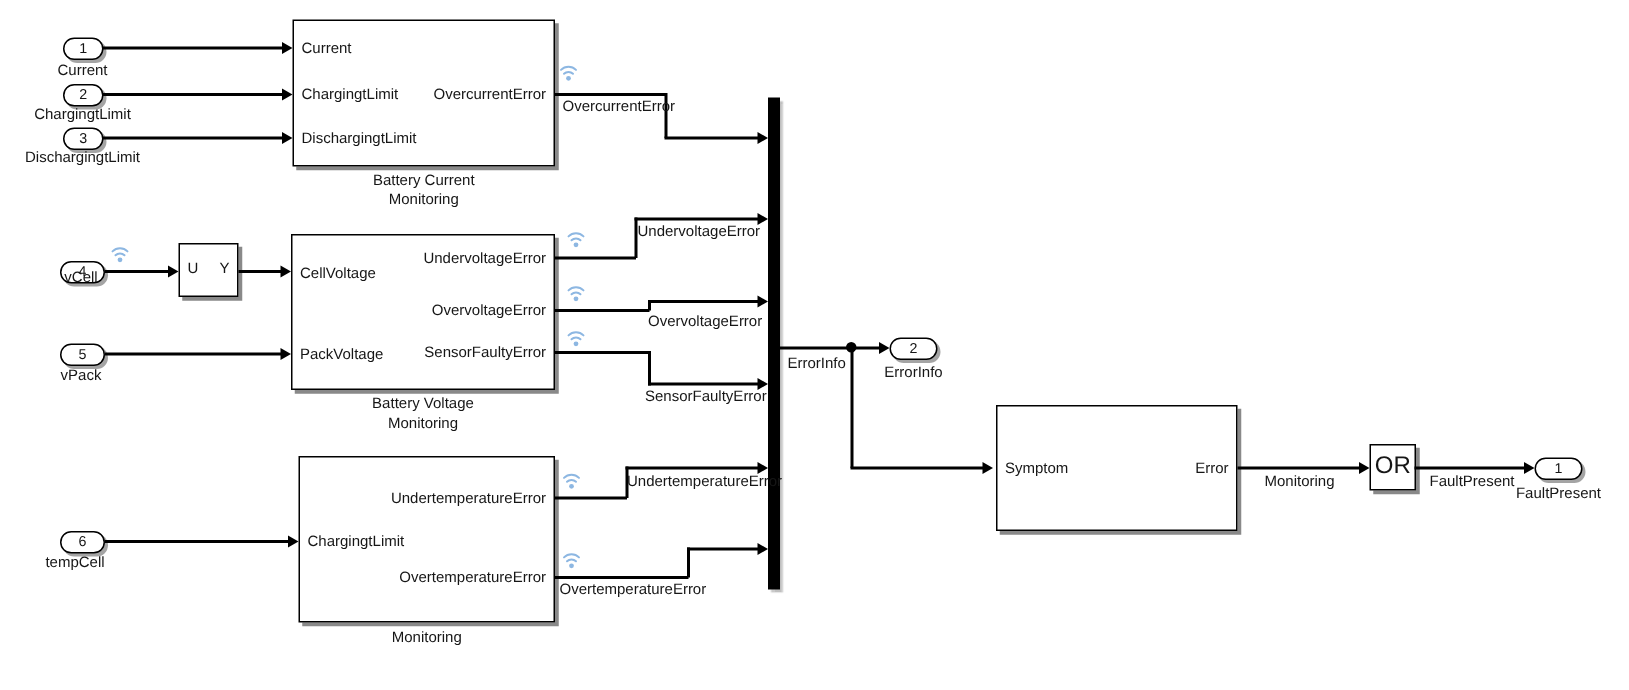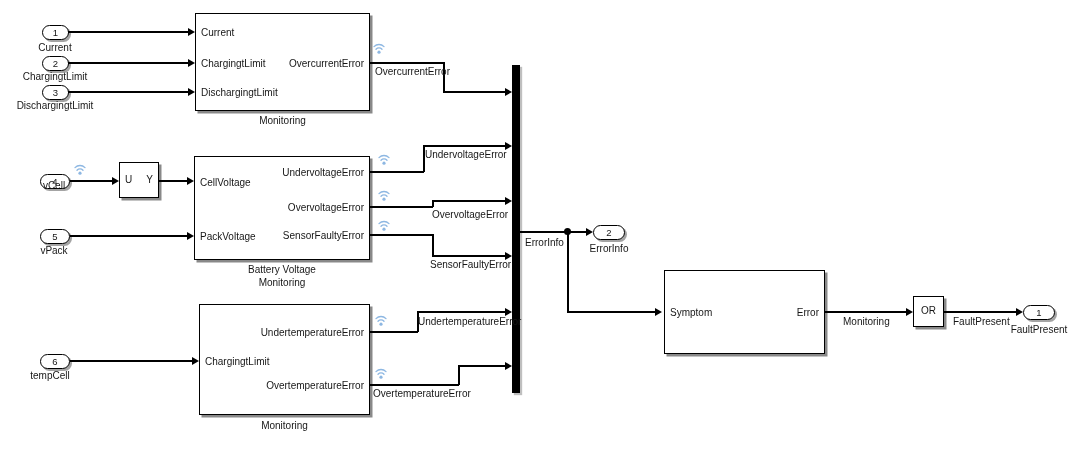--- a/index.html
+++ b/index.html
@@ -23,21 +23,21 @@
   .h{position:absolute;height:1.5px;background:#000;}
   .v{position:absolute;width:1.5px;background:#000;}
   .ah{position:absolute;width:0;height:0;border-top:4px solid transparent;border-bottom:4px solid transparent;border-left:7px solid #000;}
   .lbl{position:absolute;font-size:10px;line-height:11px;white-space:nowrap;}
   .plbl{position:absolute;font-size:10px;line-height:11px;text-align:center;white-space:nowrap;}
   .mux{position:absolute;background:#000;box-shadow:2px 2px 1px rgba(0,0,0,0.25);}
   .dot{position:absolute;width:7px;height:7px;background:#000;border-radius:50%;}
   .wifi{position:absolute;width:14px;height:14px;}
   .wifi path{stroke:#8db7e2;stroke-width:1.3;fill:none;stroke-linecap:round;}
   .wifi circle{fill:#8db7e2;}
-  .orblk{font-size:10px;text-align:center;}
+  .orblk{font-size:16px;text-align:center;}
   .uy{font-size:11px;}
 </style>
 </head>
 <body>
 
 <div class="canvas">
 
   <div class="oval" style="left:42px;top:25px;width:27px;height:15px">
       <span>1</span>
     </div>
@@ -73,20 +73,21 @@
     <div class="prt out" style="top:10px">Y</div>
   </div>
 
   <div class="blk" style="left:195px;top:13px;width:175px;height:98px">
     <div class="prt in" style="top:12px">Current</div>
     <div class="prt in" style="top:43px">ChargingtLimit</div>
     <div class="prt in" style="top:72px">DischargingtLimit</div>
     <div class="prt out" style="top:43px">OvercurrentError</div>
   </div>
   <div class="cap" style="left:195px;top:114px;width:175px">
+    <div>Battery Current</div>
     <div>Monitoring</div>
   </div>
 
   <div class="blk" style="left:194px;top:156px;width:176px;height:104px">
     <div class="prt in" style="top:19px">CellVoltage</div>
     <div class="prt in" style="top:73px">PackVoltage</div>
     <div class="prt out" style="top:9px">UndervoltageError</div>
     <div class="prt out" style="top:44px">OvervoltageError</div>
     <div class="prt out" style="top:72px">SensorFaultyError</div>
   </div>

